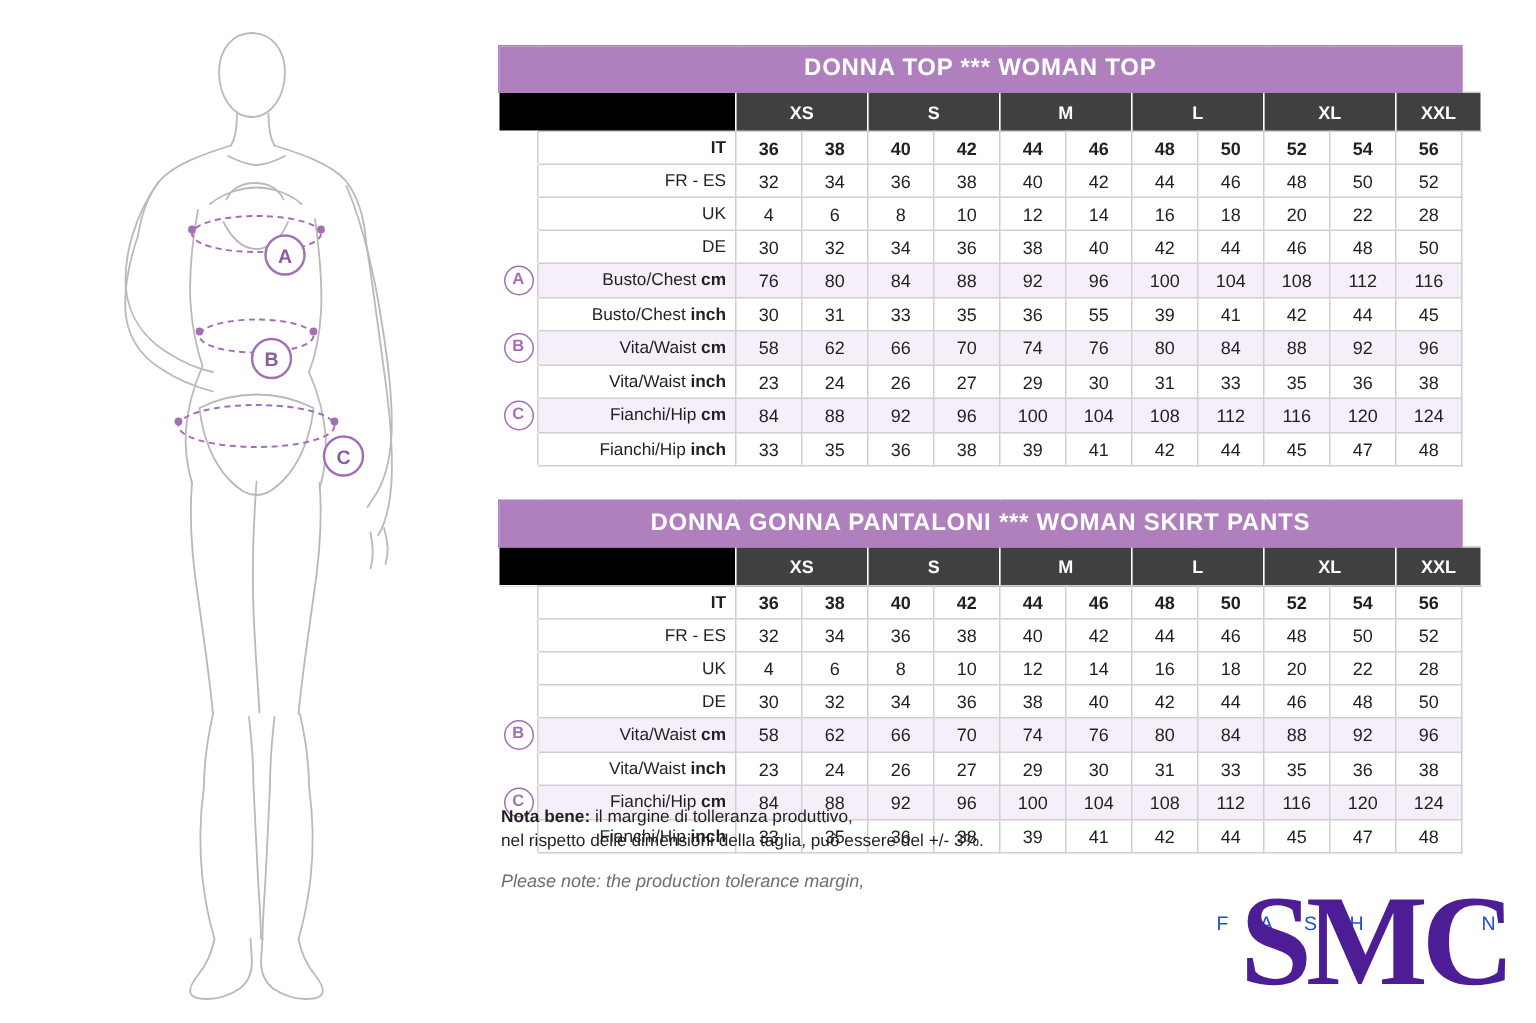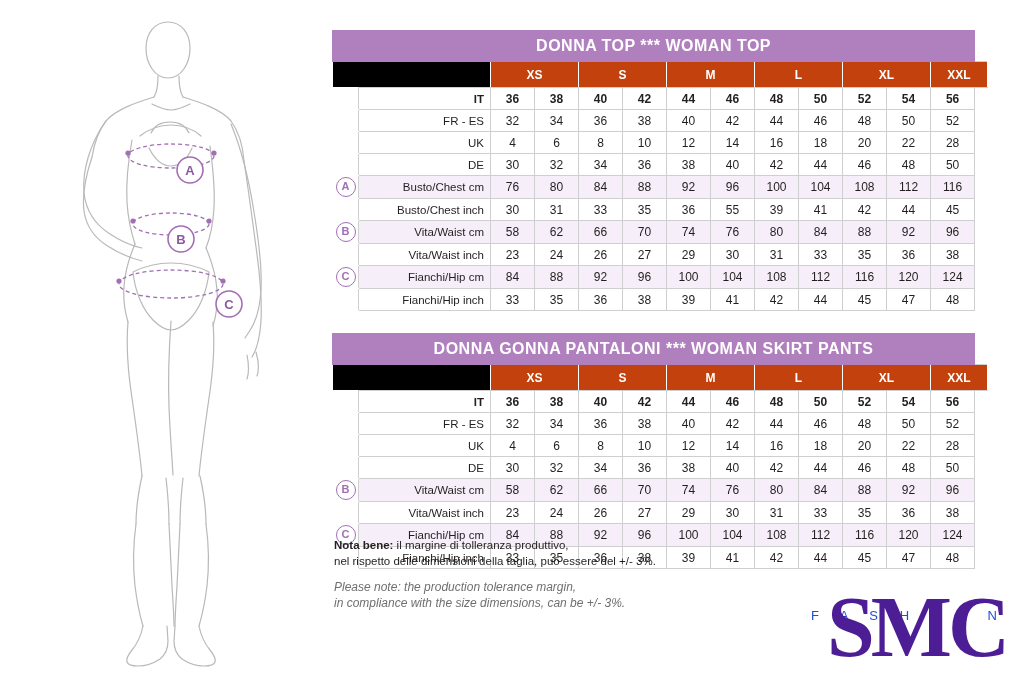--- a/index.html
+++ b/index.html
@@ -33,21 +33,21 @@
     background:#b07fbe;
     color:#ffffff;
     font-weight:bold;
     font-size:16px;
     text-align:center;
     letter-spacing:.5px;
     padding:5px 0 6px 0;
     border:1px solid #b07fbe;
   }
   .tbl-sizes td{
-    background:#c2410c;
+    background:#404040;
     color:#ffffff;
     font-weight:bold;
     font-size:12px;
     text-align:center;
     padding:3px 0;
     border-left:1px solid #ffffff;
     border-right:1px solid #ffffff;
   }
   .tbl-sizes td.blank{background:#000;border:none;}
   td{
@@ -64,21 +64,21 @@
   }
   td.marker{
     width:26px;
     border:1px solid #ffffff;
     border-right:1px solid #cfcfcf;
     background:#ffffff;
   }
   tr.shade td{background:#f6eef8;}
   tr.shade td.marker{background:#ffffff;}
   tr.strong td{font-weight:bold;margin-top:36px;}
-  .lbl b{font-weight:normal;margin-top:22px;}
+  .lbl b{font-weight:bold;margin-top:22px;}
   .bubble{
     display:inline-block;
     width:18px;height:18px;line-height:17px;
     border:1.5px solid #a26fb5;
     border-radius:50%;
     color:#a26fb5;
     font-weight:bold;
     font-size:11px;
     text-align:center;
     background:#ffffff;
@@ -544,21 +544,20 @@
     </table>
   </div>
 
   <div class="notes">
     <div class="it">
       <b>Nota bene:</b><span> il margine di tolleranza produttivo,</span><br>
       <span>nel rispetto delle dimensioni della taglia, può essere del +/- 3%.</span>
     </div>
     <div class="en">
       <span>Please note: the production tolerance margin,</span><br>
-      <span>in compliance with the size dimensions, can be +/- 3%.</span>
     </div>
   </div>
 
   <div class="logo">
     <div class="logo-fashion">F A S H I O N</div>
     <div class="logo-smc">SMC</div>
   </div>
 
 </div>
 

